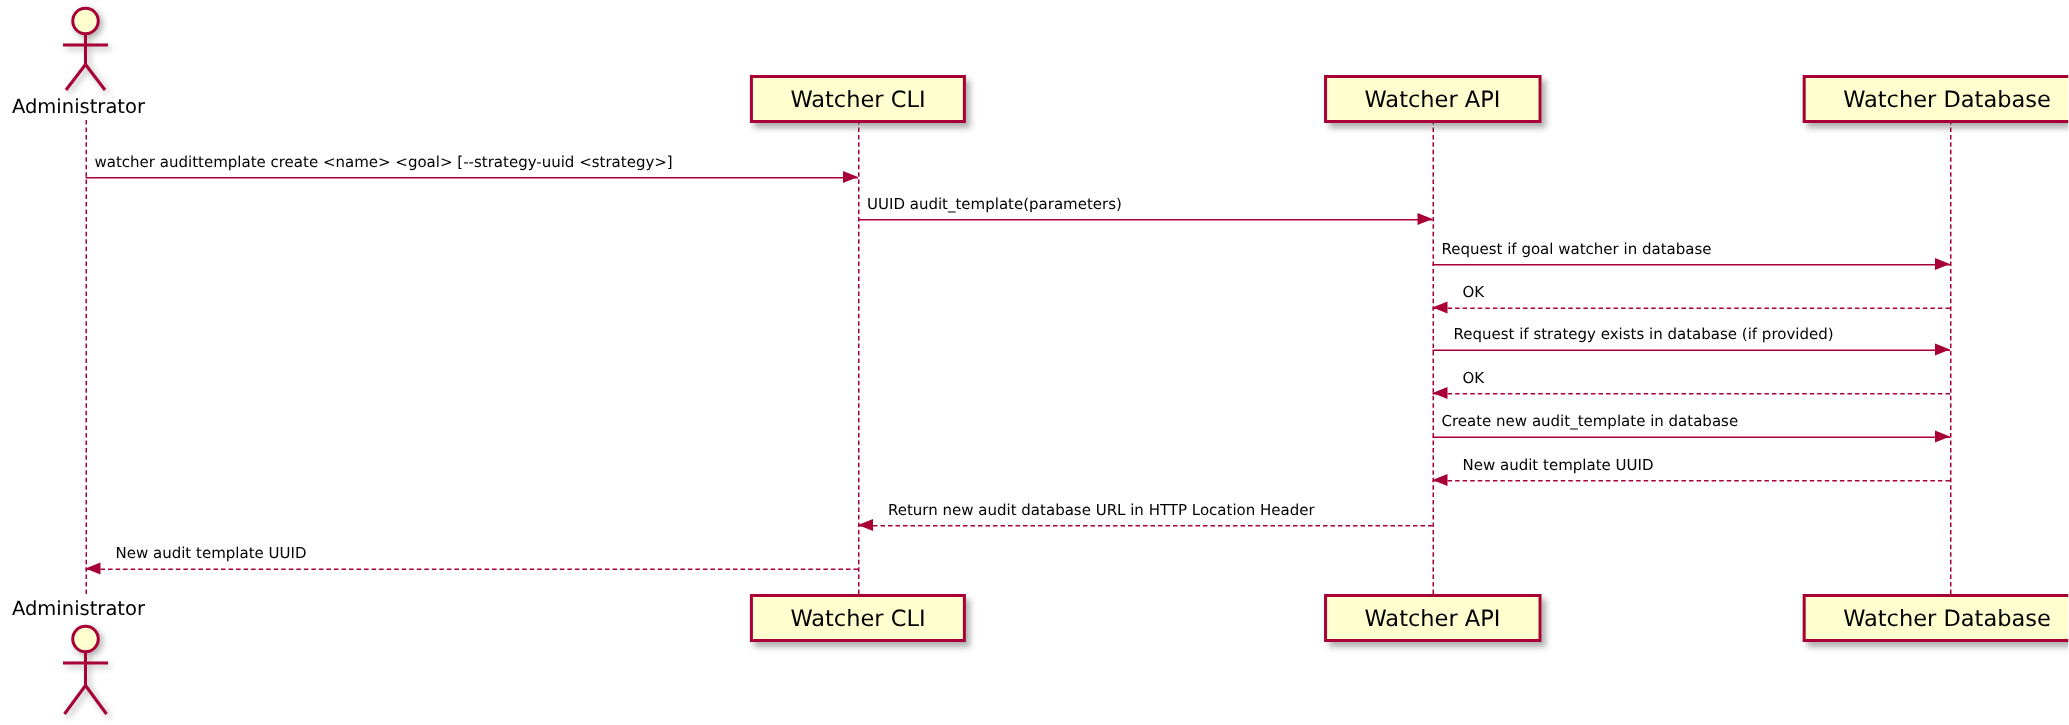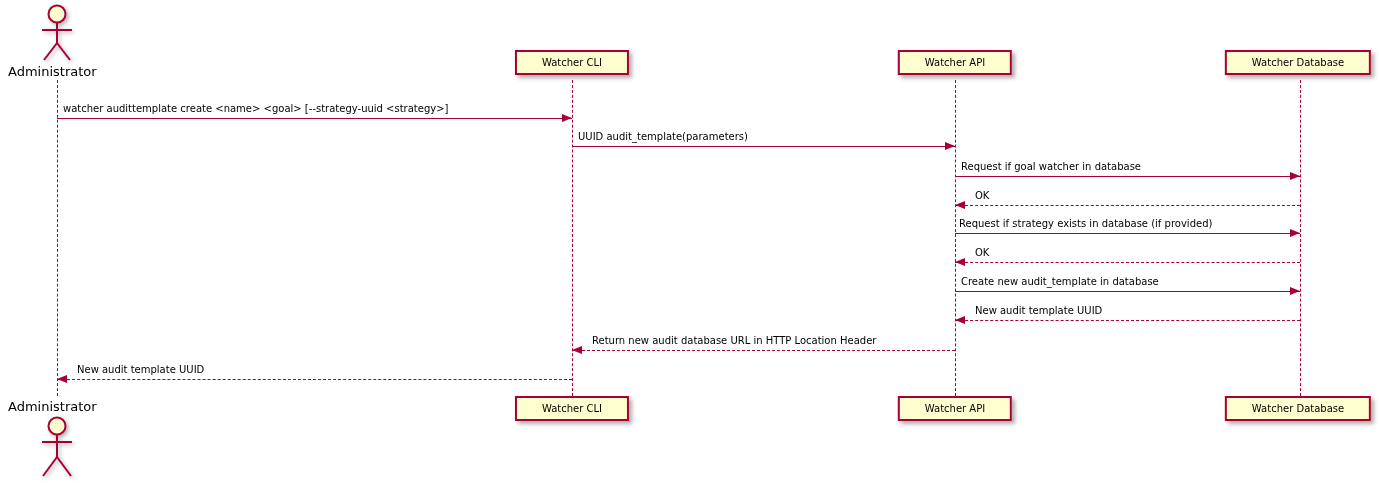--- a/index.html
+++ b/index.html
@@ -21,21 +21,21 @@
   .lifeline{
     position:absolute;top:80px;height:316px;width:0;
     border-left:1px dashed var(--border);
   }
   .participant{
     position:absolute;
     transform:translateX(-50%);
     background:var(--fill);
     border:2px solid var(--border);
     padding:5px 25px;
-    font-size:10px;
+    font-size:15px;
     white-space:nowrap;
     box-shadow:3px 3px 4px rgba(80,80,80,0.45);
   }
   .actor-label{
     position:absolute;
     font-size:13px;
     white-space:nowrap;
   }
   .actor-figure{
     position:absolute;
@@ -94,21 +94,21 @@
     <div class="arrowhead right"></div>
   </div>
 
   <div class="msg dashed" style="top:205px;left:955px;width:345px">
     <div class="msg-label" style="left:20px">OK</div>
     <div class="msg-line"></div>
     <div class="arrowhead left"></div>
   </div>
 
   <div class="msg solid" style="top:233px;left:955px;width:345px">
-    <div class="msg-label" style="left:4px">Request if strategy exists in database (if provided)</div>
+    <div class="msg-label" style="left:14px">Request if strategy exists in database (if provided)</div>
     <div class="msg-line"></div>
     <div class="arrowhead right"></div>
   </div>
 
   <div class="msg dashed" style="top:262px;left:955px;width:345px">
     <div class="msg-label" style="left:20px">OK</div>
     <div class="msg-line"></div>
     <div class="arrowhead left"></div>
   </div>
 

